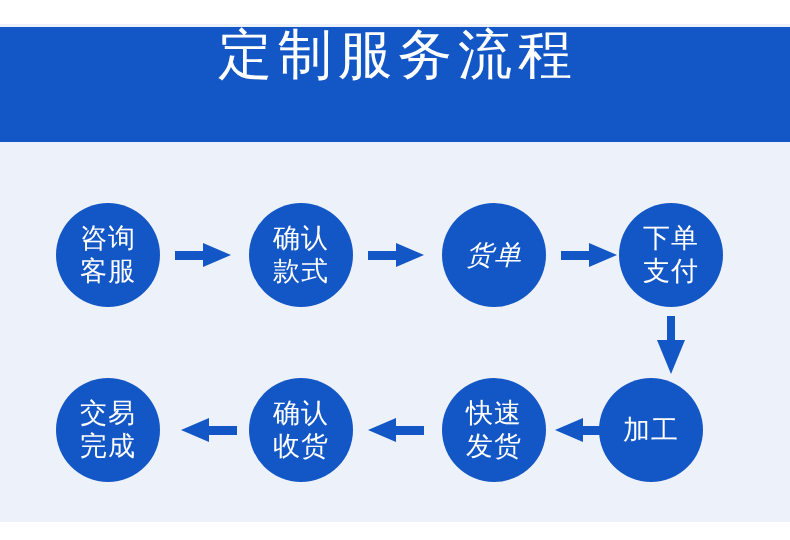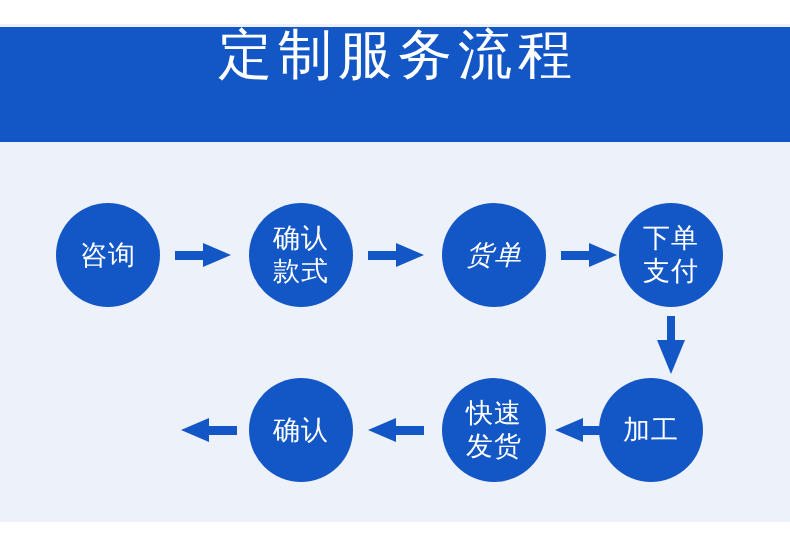--- a/index.html
+++ b/index.html
@@ -141,20 +141,21 @@
   <div class="panel-bg"></div>
 
   <div class="header-band">
     <div class="header-title">定制服务流程</div>
   </div>
 
   <div class="flow-area">
 
     <div class="node" style="left:56px; top:61px;">
       <span class="node-line">咨询</span>
+      <span class="node-line">客服</span>
     </div>
 
     <div class="arrow-h right" style="left:175px; top:98px;">
       <span class="shaft"></span>
       <span class="head"></span>
     </div>
 
     <div class="node" style="left:249px; top:61px;">
       <span class="node-line">确认</span>
       <span class="node-line">款式</span>
@@ -198,22 +199,27 @@
       <span class="node-line">发货</span>
     </div>
 
     <div class="arrow-h left" style="left:368px; top:273px;">
       <span class="shaft"></span>
       <span class="head"></span>
     </div>
 
     <div class="node" style="left:249px; top:236px;">
       <span class="node-line">确认</span>
+      <span class="node-line">收货</span>
     </div>
 
     <div class="arrow-h left" style="left:181px; top:273px;">
       <span class="shaft"></span>
       <span class="head"></span>
     </div>
 
+    <div class="node" style="left:56px; top:236px;">
+      <span class="node-line">交易</span>
+      <span class="node-line">完成</span>
+    </div>
 
   </div>
 </div>
 
 </body></html>

